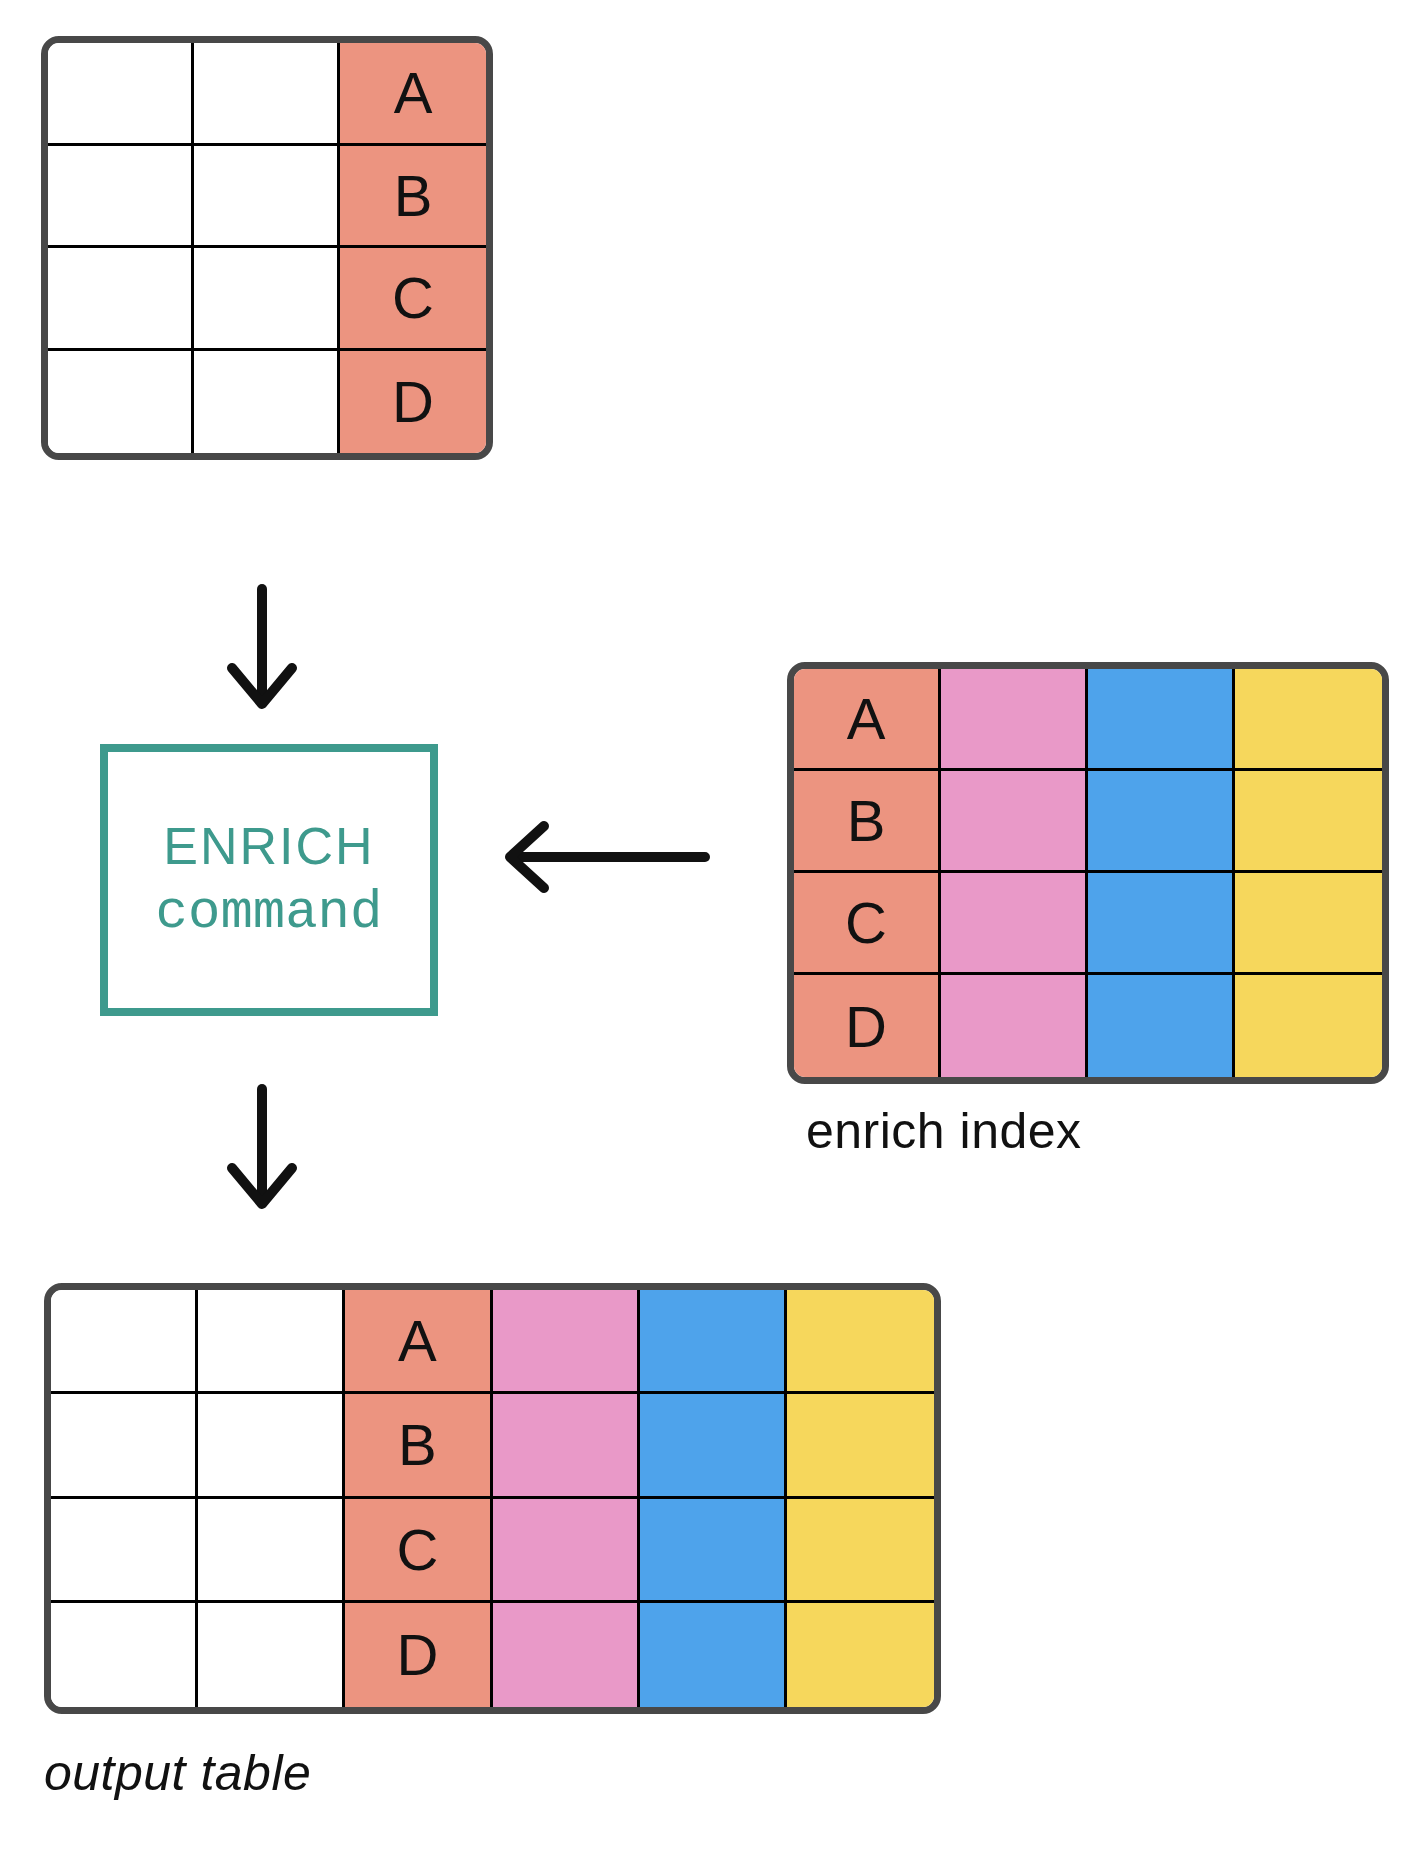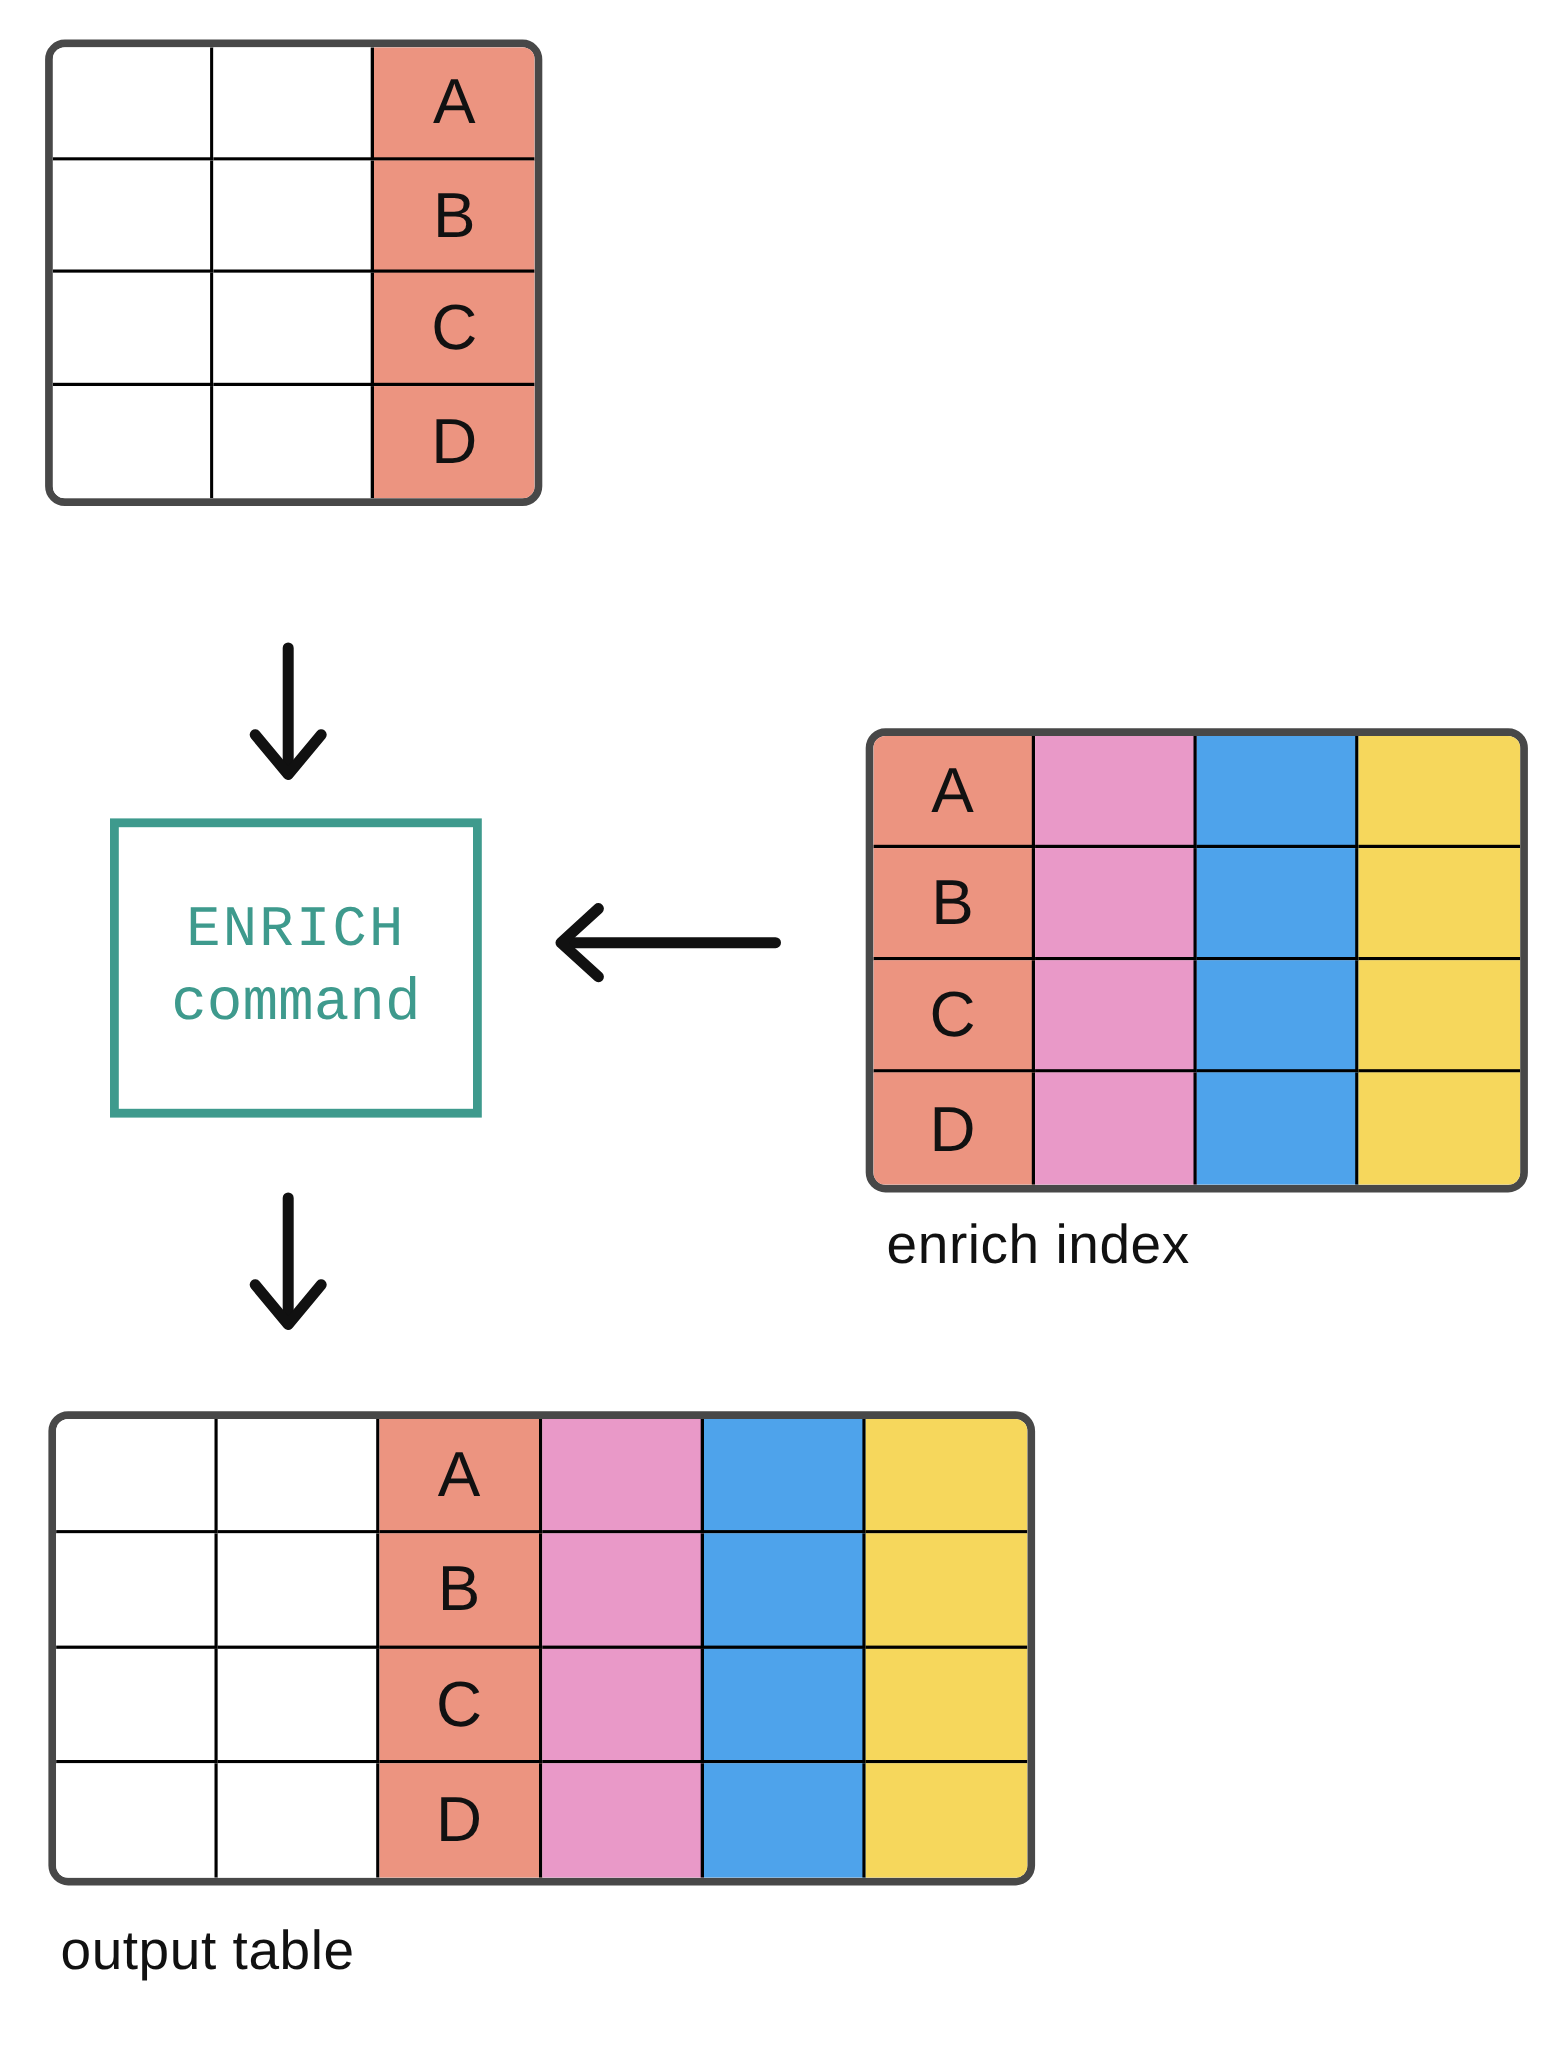--- a/index.html
+++ b/index.html
@@ -56,38 +56,38 @@
   
   .caption {
     position: absolute;
     font-size: 50px;
     color: var(--text, #111111);
     white-space: nowrap;
     letter-spacing: 0.5px;
   }
   #input-label  { left: 70px;  top: 492px;  }
   #index-label  { left: 806px; top: 1102px; }
-  #output-label { left: 55px;  top: 1744px; }
+  #output-label { left: 44px;  top: 1744px; font-style: italic; }
 
   
   #enrich-box {
     position: absolute;
     left: 100px; top: 744px;
     width: 338px; height: 272px;
     border: 8px solid var(--teal, #3E9A8D);
     box-sizing: border-box;
     background: #ffffff;
     display: flex;
     flex-direction: column;
     align-items: center;
     justify-content: center;
     gap: 14px;
   }
   .enrich-line1 {
-    font-family: Liberation Mono, monospace;
+    font-family: Liberation Sans, sans-serif;
     font-size: 52px;
     color: var(--teal, #3E9A8D);
     letter-spacing: 2px;
     line-height: 1;
   }
   .enrich-line2 {
     font-family: Liberation Mono, monospace;
     font-size: 54px;
     color: var(--teal, #3E9A8D);
     line-height: 1;

